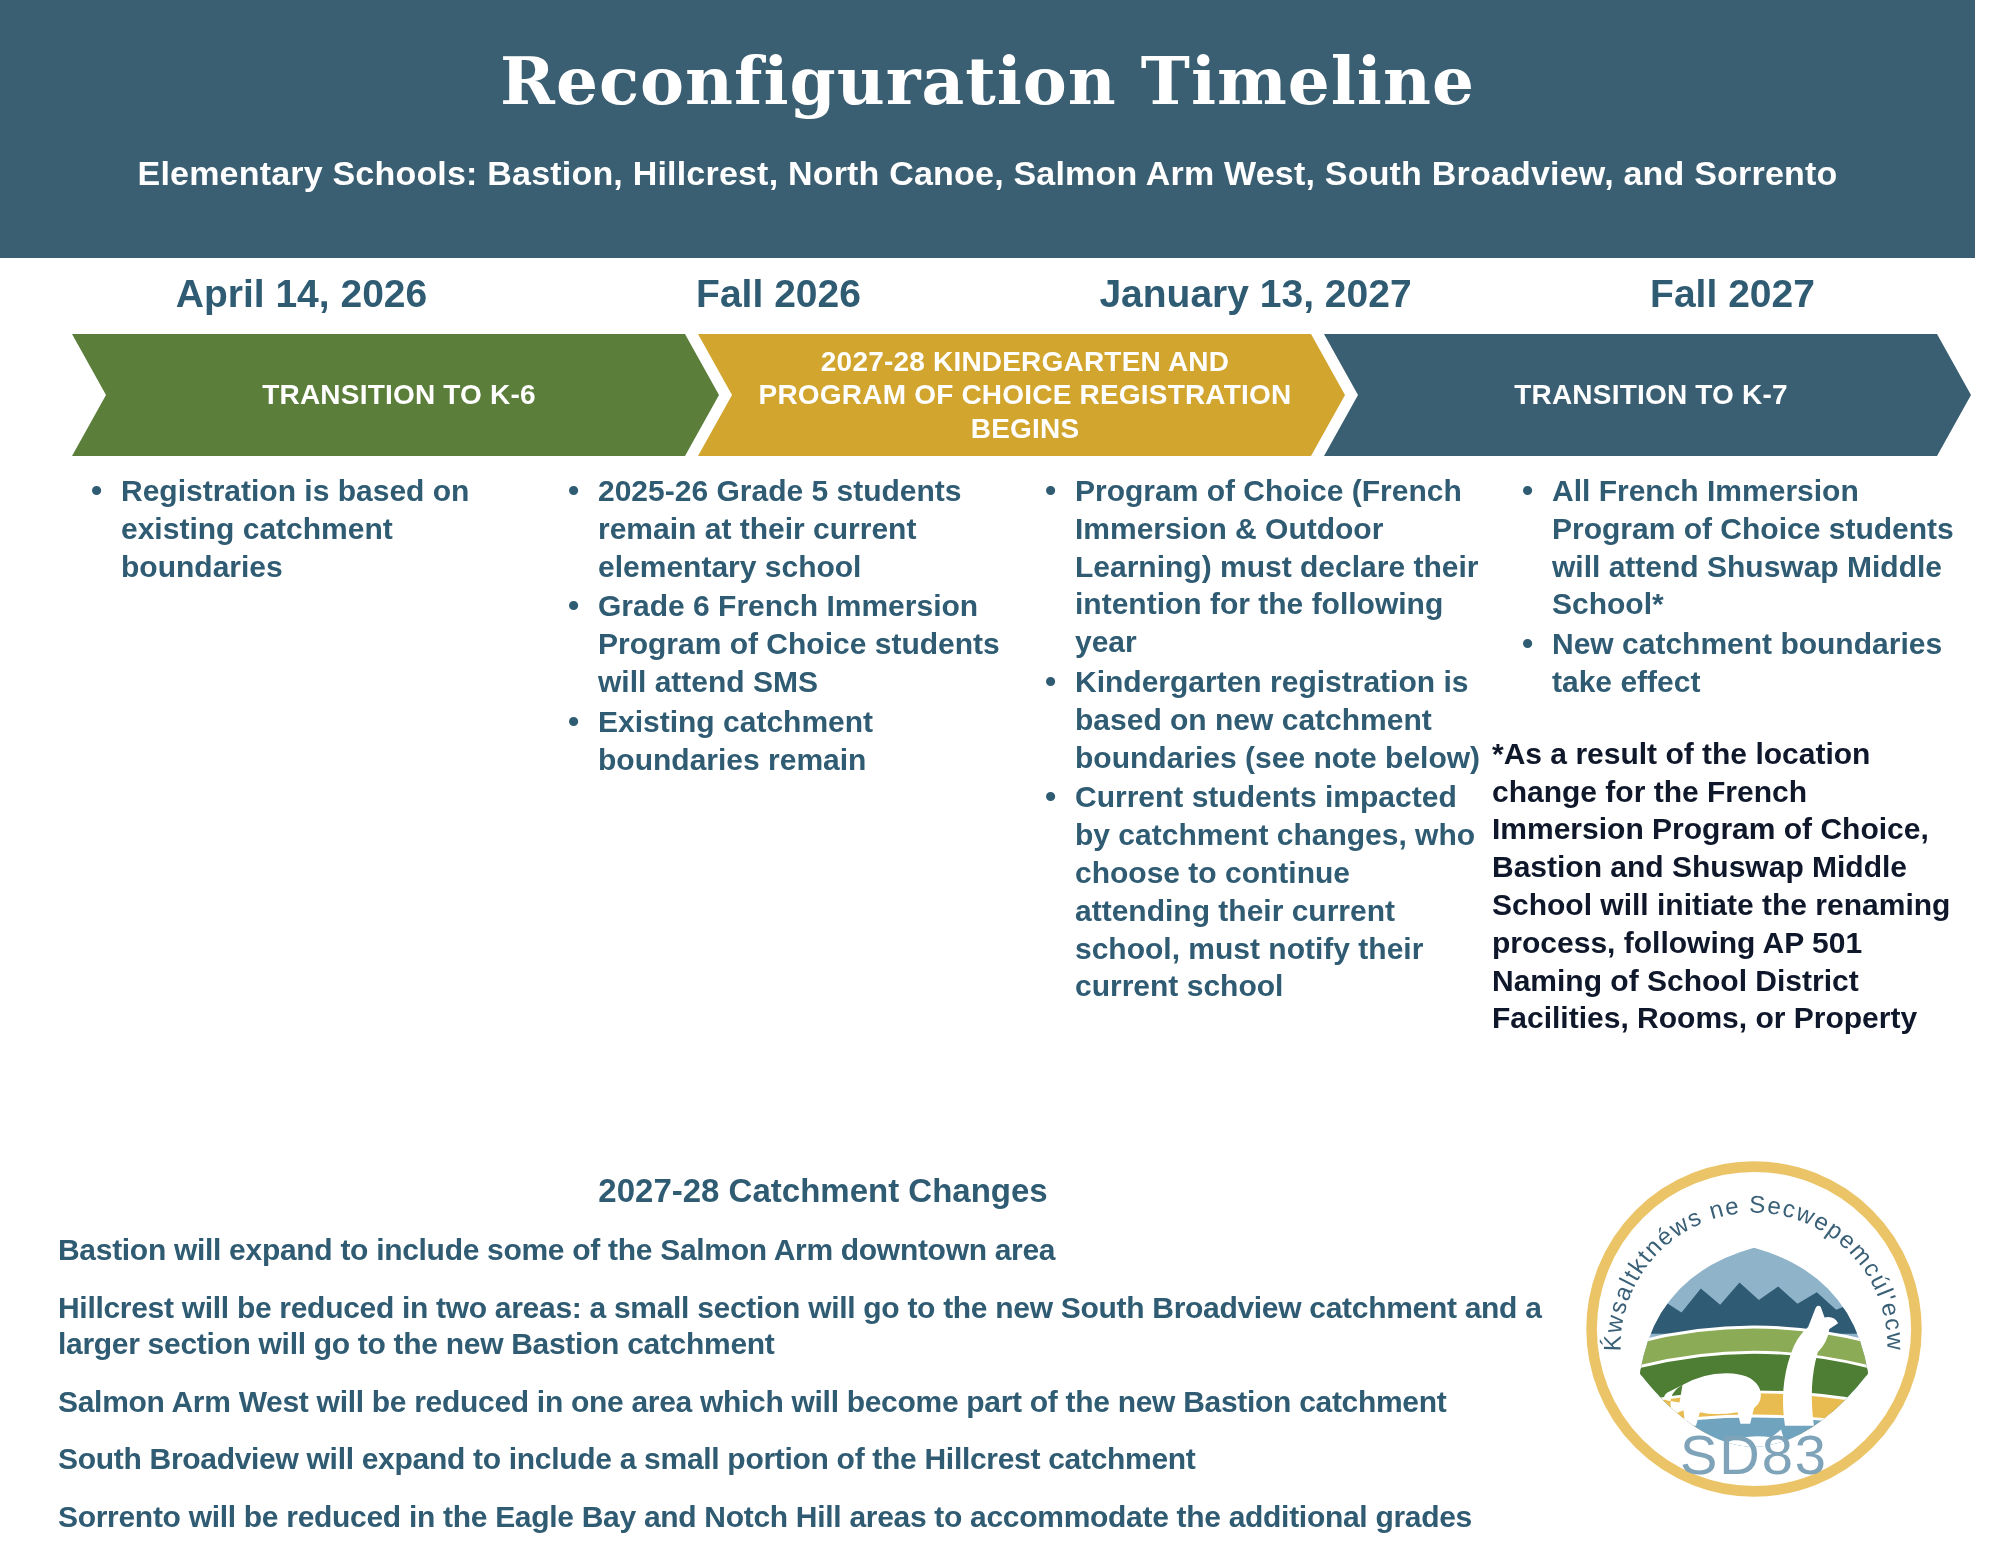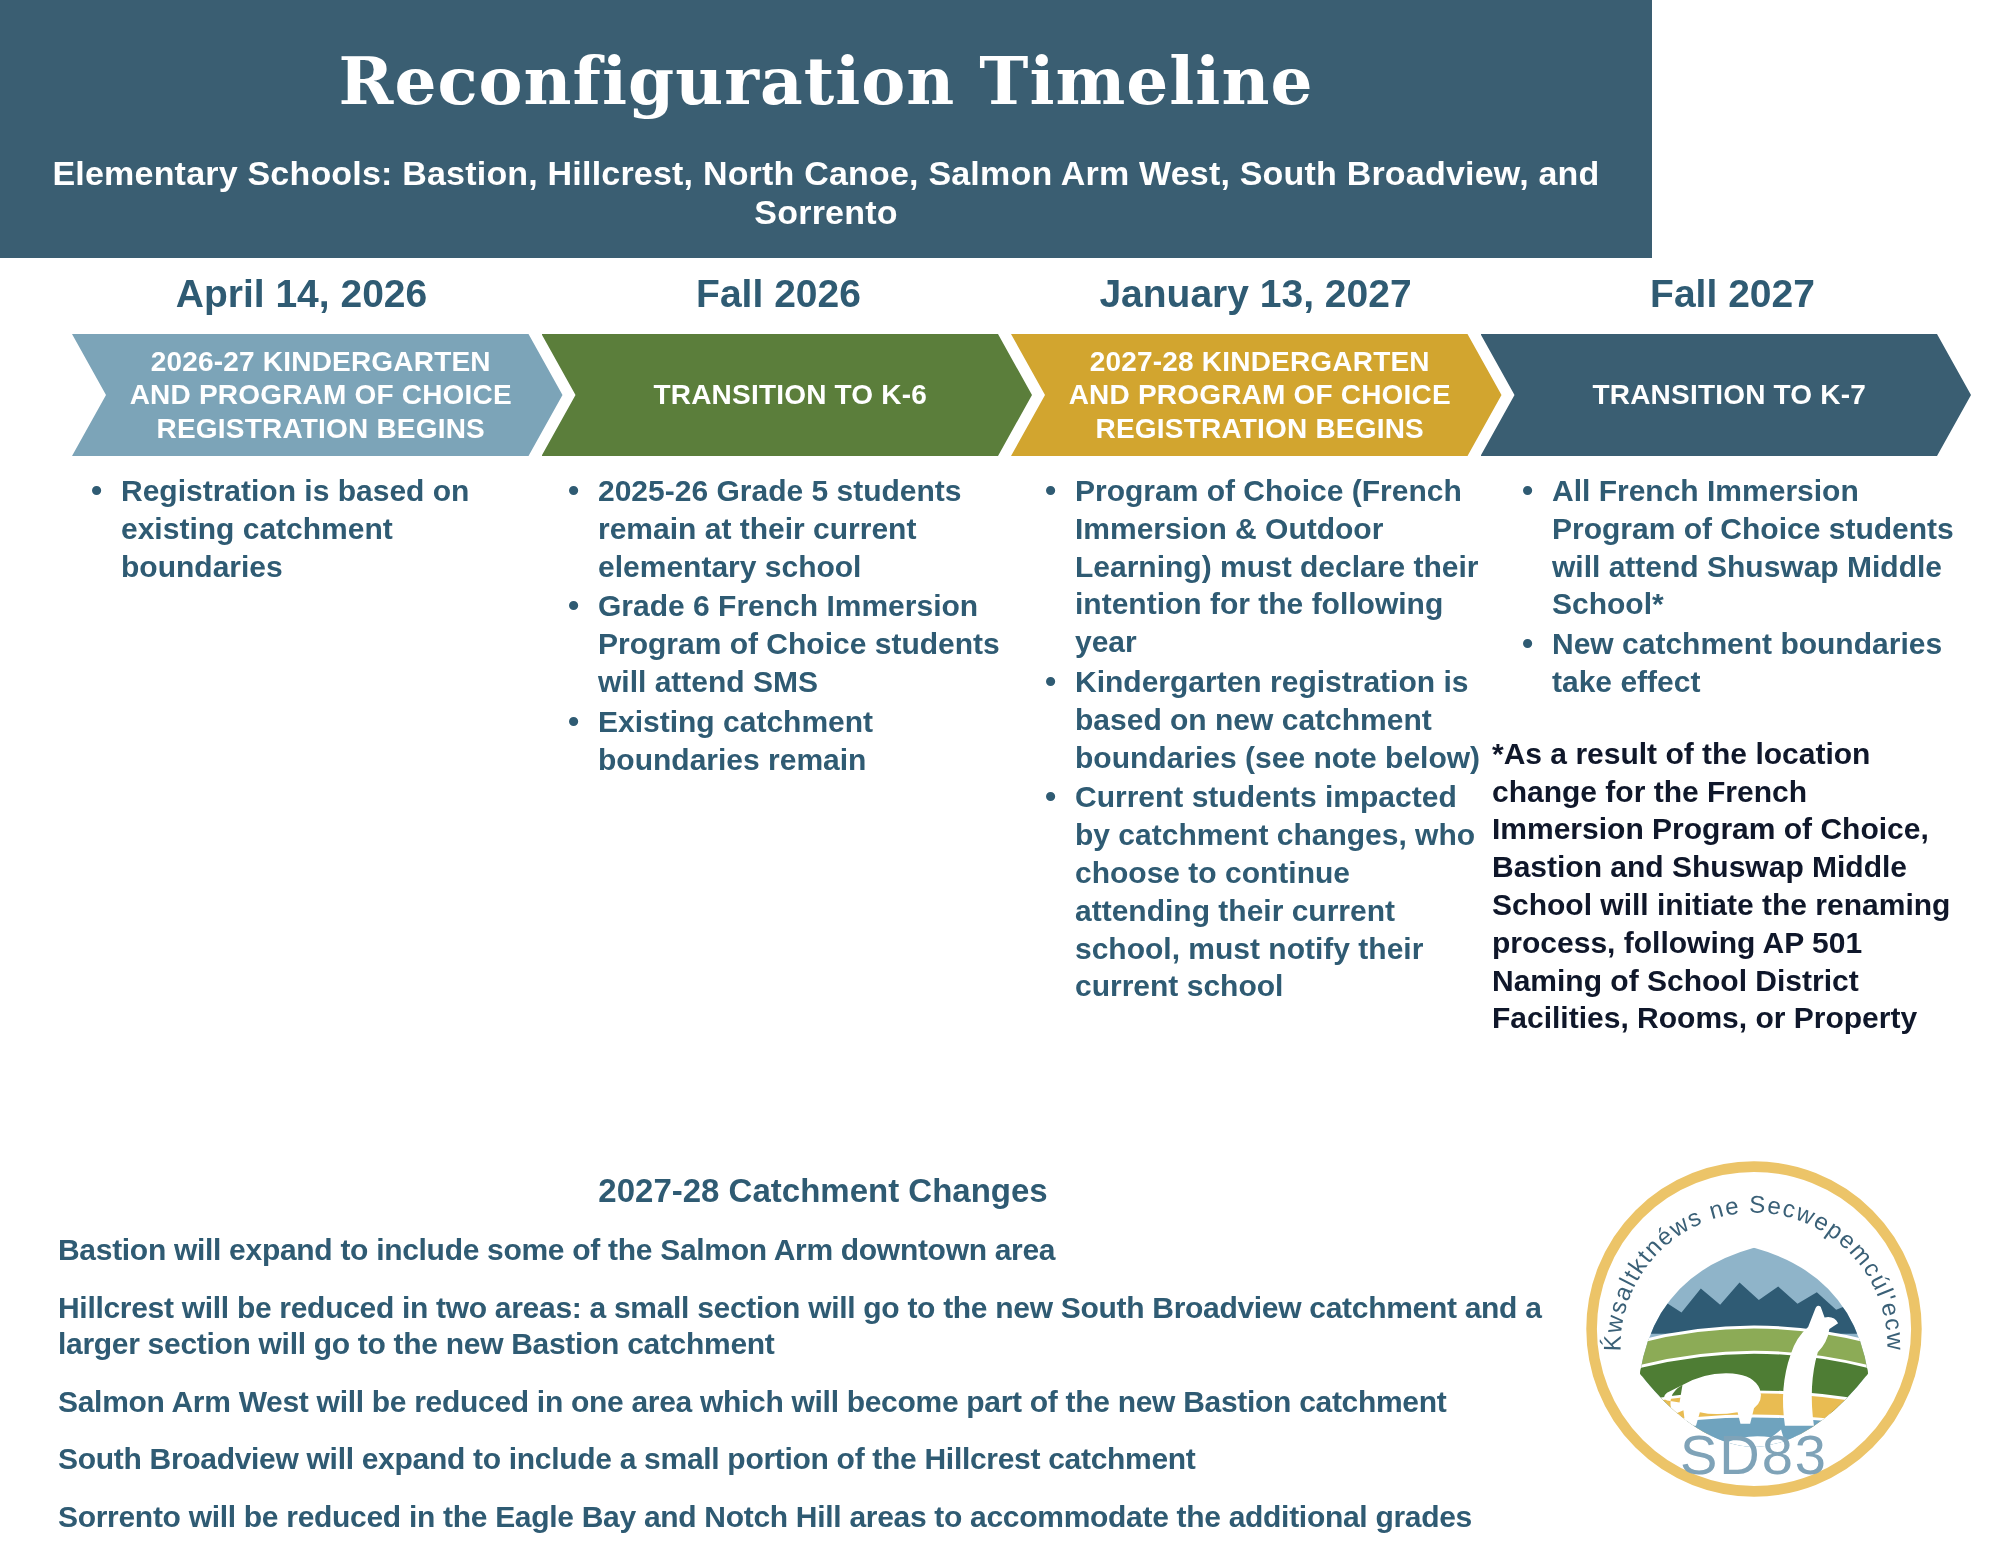--- a/index.html
+++ b/index.html
@@ -1,20 +1,20 @@
 <!DOCTYPE html>
 <html><head>
 <meta charset="utf-8">
 <style>
   * { margin:0; padding:0; box-sizing:border-box; }
   html,body { width:1999px; height:1545px; background:#ffffff; font-family:"Liberation Sans", sans-serif; }
   #page { position:relative; width:1999px; height:1545px; overflow:hidden; background:#ffffff; }
 
   
-  .header { position:absolute; left:0; top:0; width:1652px; height:258px; background:#3A5E72; color:#ffffff; text-align:center; }
+  .header { position:absolute; left:0; top:0; width:1975px; height:258px; background:#3A5E72; color:#ffffff; text-align:center; }
   .header .title { font-family:"DejaVu Serif", serif; font-weight:700; font-size:66px; letter-spacing:1px; margin-top:42px; }
   .header .subtitle { font-weight:700; font-size:34px; margin-top:34px; letter-spacing:0.2px; }
 
   
   .tl-wrap { position:absolute; left:63px; top:258px; width:1908px; }
   .dates { display:grid; grid-template-columns:repeat(4,1fr); height:72px; align-items:center; }
   .date { text-align:center; font-weight:700; font-size:39px; color:#2F5B73; }
 
   .arrows { display:flex; height:122px; margin-top:4px; }
   .arrow { position:relative; flex:1; height:122px;
@@ -56,25 +56,20 @@
   </div>
 
   <div class="tl-wrap">
     <div class="dates">
       <div class="date">April 14, 2026</div>
       <div class="date">Fall 2026</div>
       <div class="date">January 13, 2027</div>
       <div class="date">Fall 2027</div>
     </div>
     <div class="arrows">
-      <div class="arrow z1">
-        <div class="aw"></div>
-        <div class="ac" style="background-color: rgb(124, 164, 184);"></div>
-        <div class="at">2026-27 KINDERGARTEN AND PROGRAM OF CHOICE REGISTRATION BEGINS</div>
-      </div>
       <div class="arrow z2">
         <div class="aw"></div>
         <div class="ac" style="background-color: rgb(91, 126, 59);"></div>
         <div class="at">TRANSITION TO K-6</div>
       </div>
       <div class="arrow z3">
         <div class="aw"></div>
         <div class="ac" style="background-color: rgb(210, 165, 47);"></div>
         <div class="at">2027-28 KINDERGARTEN AND PROGRAM OF CHOICE REGISTRATION BEGINS</div>
       </div>

